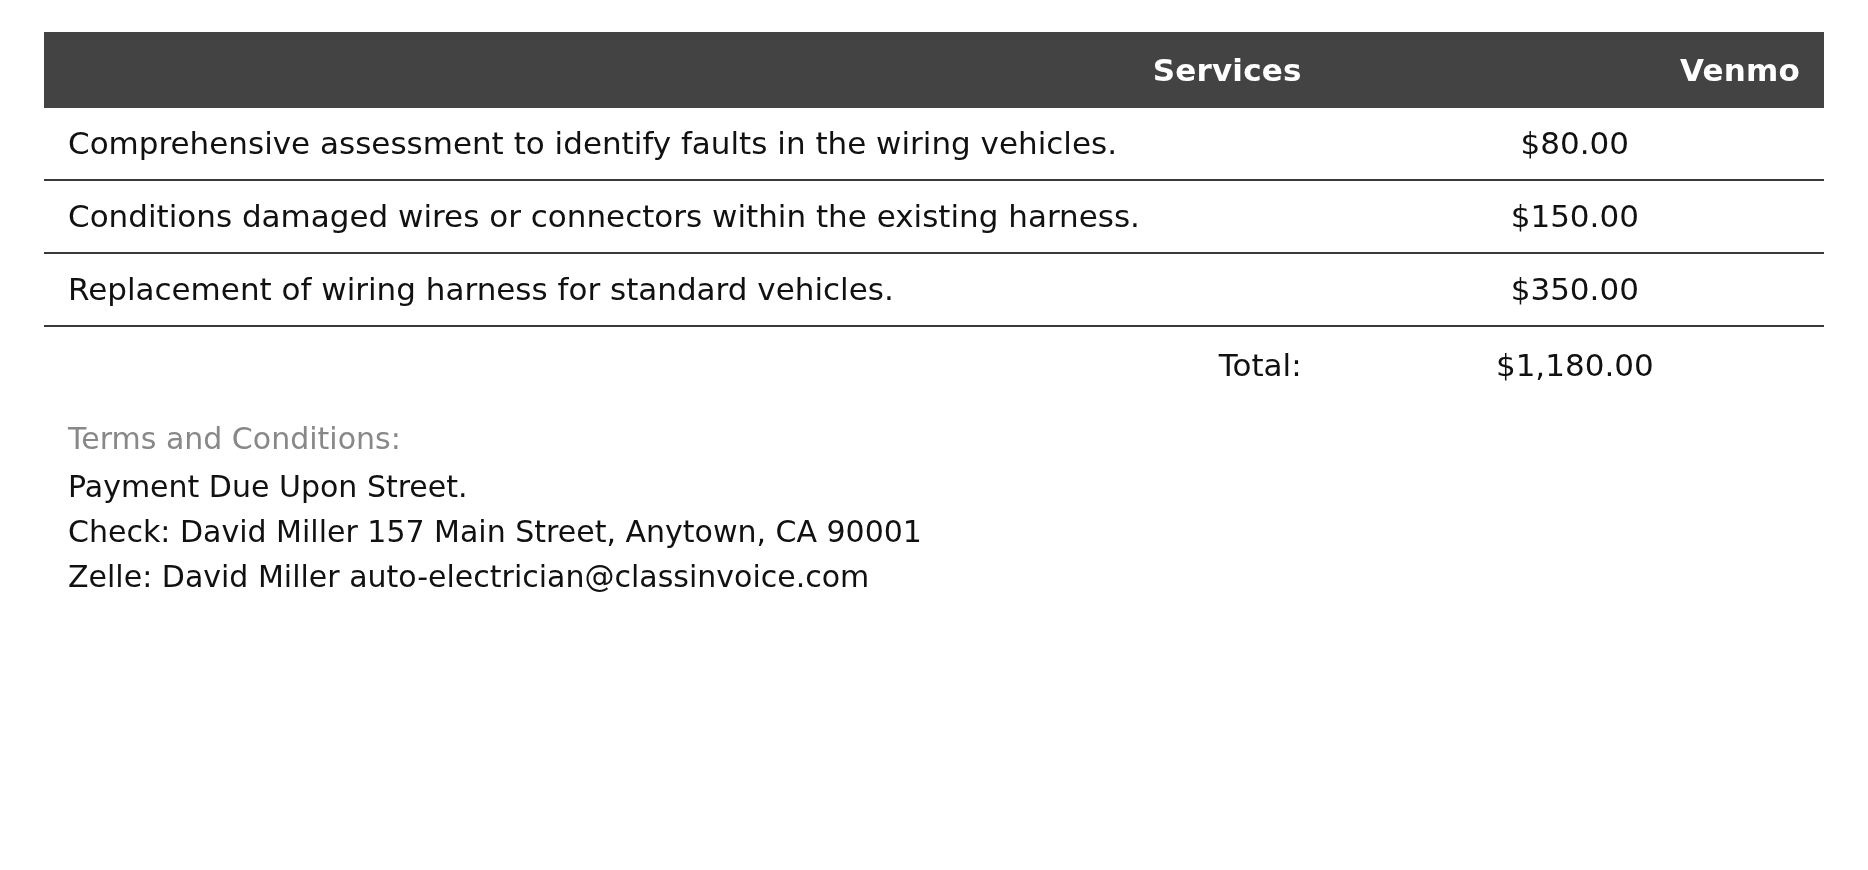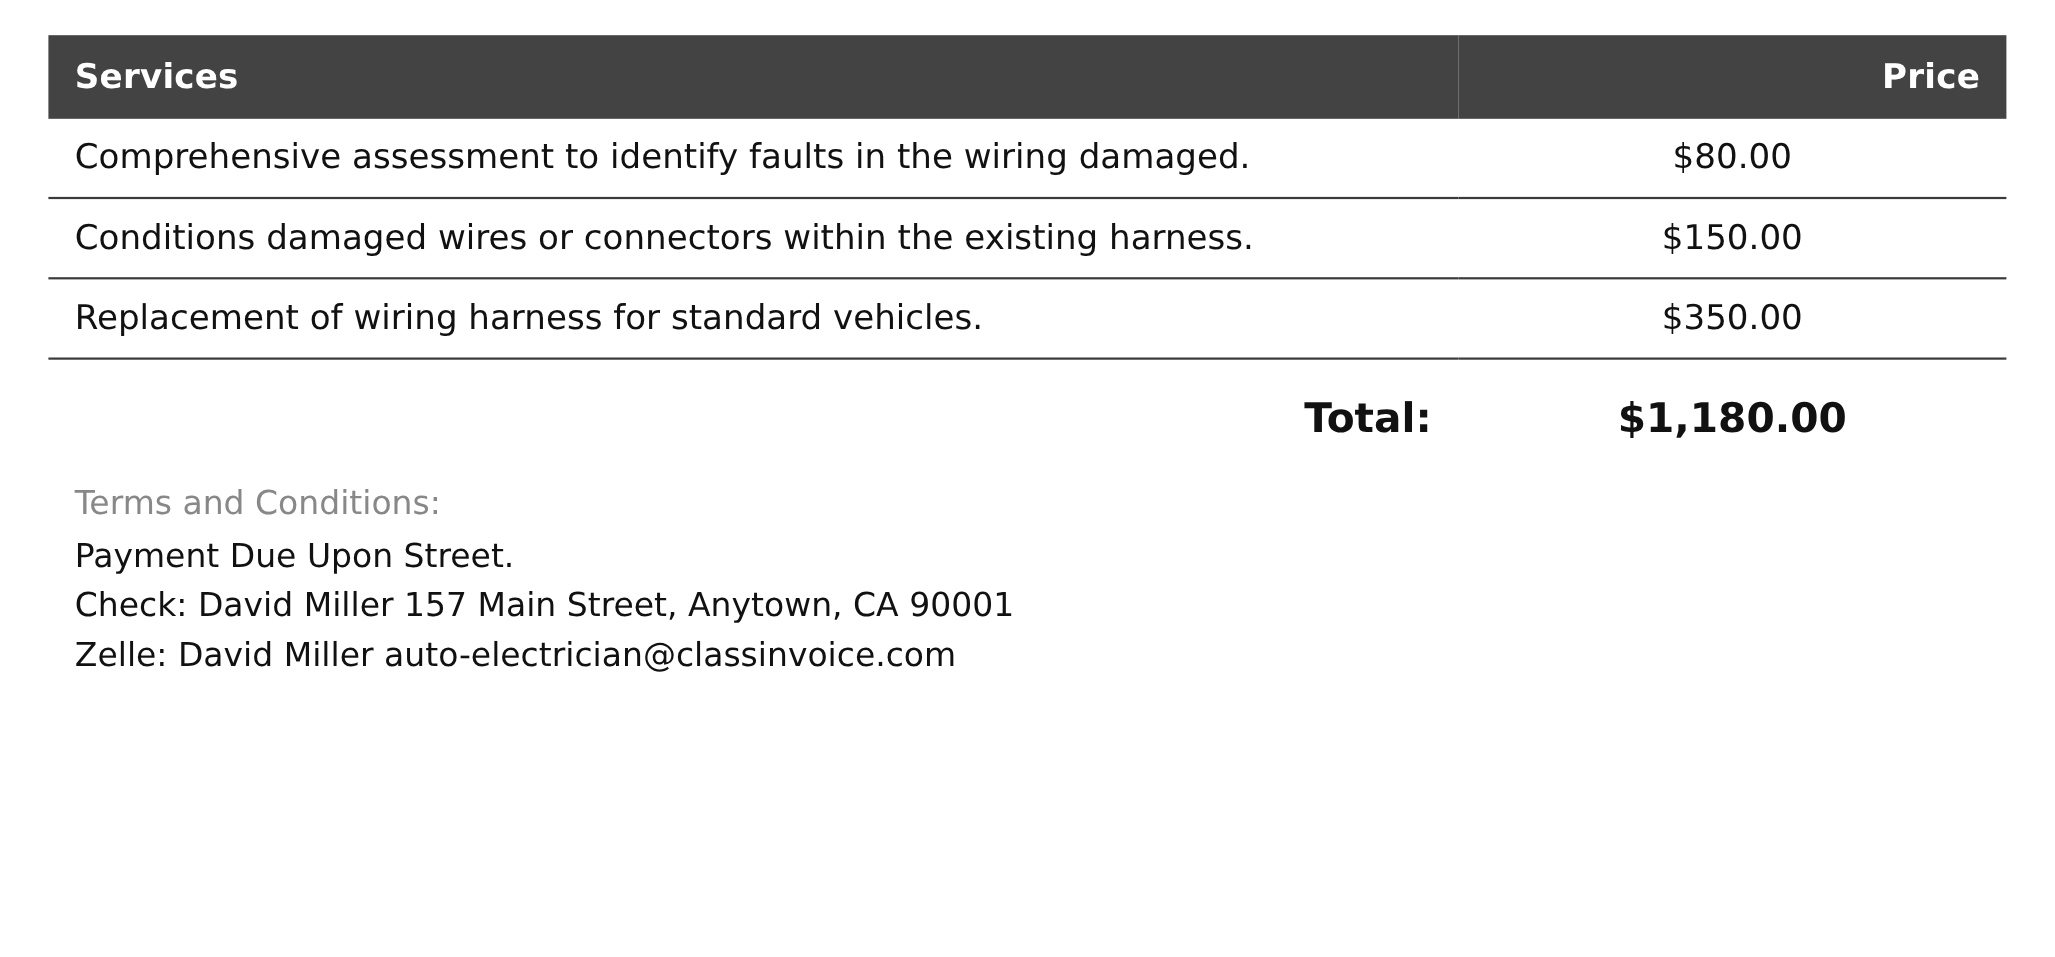--- a/index.html
+++ b/index.html
@@ -26,43 +26,43 @@
     table-layout: fixed;
   }
   table.invoice thead tr {
     background: #434343;
   }
   table.invoice thead th {
     color: #ffffff;
     font-size: 31px;
     font-weight: bold;
     padding: 20px 24px;
-    text-align: left;
+    text-align: right;
     letter-spacing: 0.2px;
   }
   table.invoice thead th.price-col {
     text-align: right;
   }
   table.invoice tbody td {
     font-size: 31px;
     font-weight: normal;
     padding: 17px 24px 18px 24px;
     border-bottom: 2px solid #3a3a3a;
     color: #111111;
     vertical-align: middle;
   }
   table.invoice tbody td.price-cell {
     text-align: center;
     white-space: nowrap;
   }
   table.invoice tbody tr.total-row td {
     border-bottom: none;
-    font-weight: bold;
-    font-size: 37px;
-    padding-top: 32px;
+    font-weight: normal;
+    font-size: 31px;
+    padding-top: 20px;
   }
   td.total-label {
     text-align: right;
     padding-right: 42px;
   }
   .col-service { width: 72%; }
   .col-price { width: 28%; }
 
   .terms {
     margin-top: 20px;
@@ -85,26 +85,26 @@
 <div class="page">
 
   <table class="invoice">
     <colgroup>
       <col class="col-service">
       <col class="col-price">
     </colgroup>
     <thead>
       <tr>
         <th class="service-col">Services</th>
-        <th class="price-col">Price</th>
+        <th class="price-col">Venmo</th>
       </tr>
     </thead>
     <tbody>
       <tr>
-        <td>Comprehensive assessment to identify faults in the wiring damaged.</td>
+        <td>Comprehensive assessment to identify faults in the wiring vehicles.</td>
         <td class="price-cell">$80.00</td>
       </tr>
       <tr>
         <td>Conditions damaged wires or connectors within the existing harness.</td>
         <td class="price-cell">$150.00</td>
       </tr>
       <tr>
         <td>Replacement of wiring harness for standard vehicles.</td>
         <td class="price-cell">$350.00</td>
       </tr>

